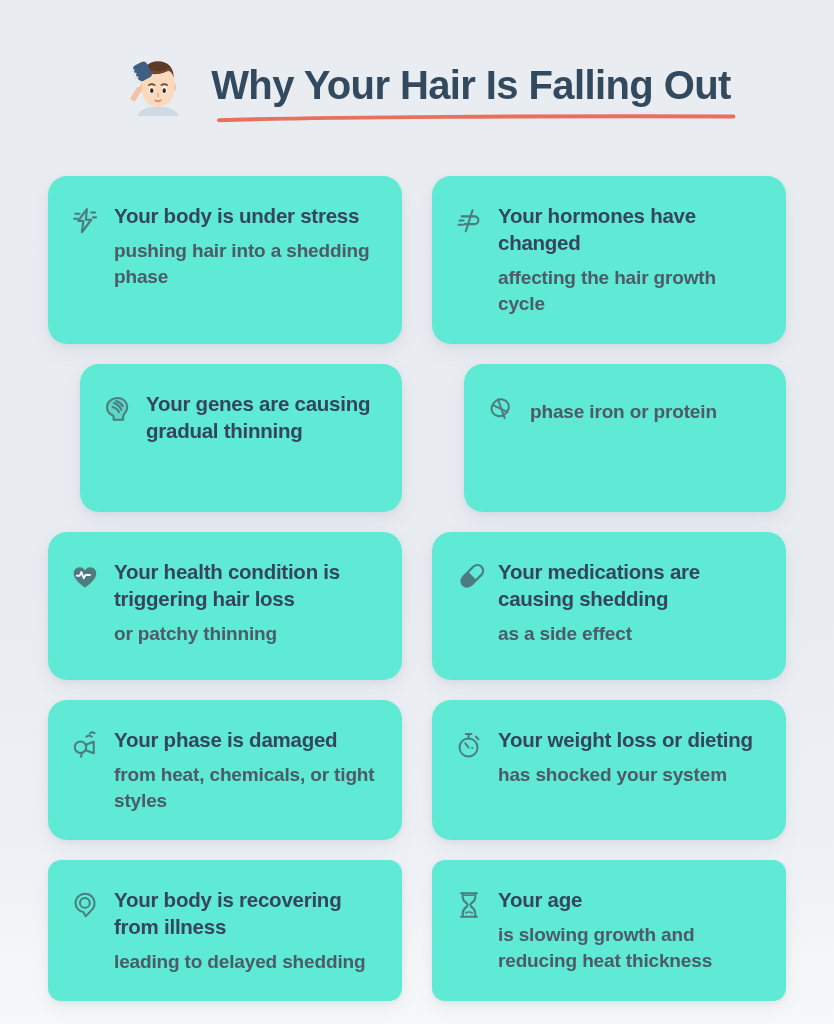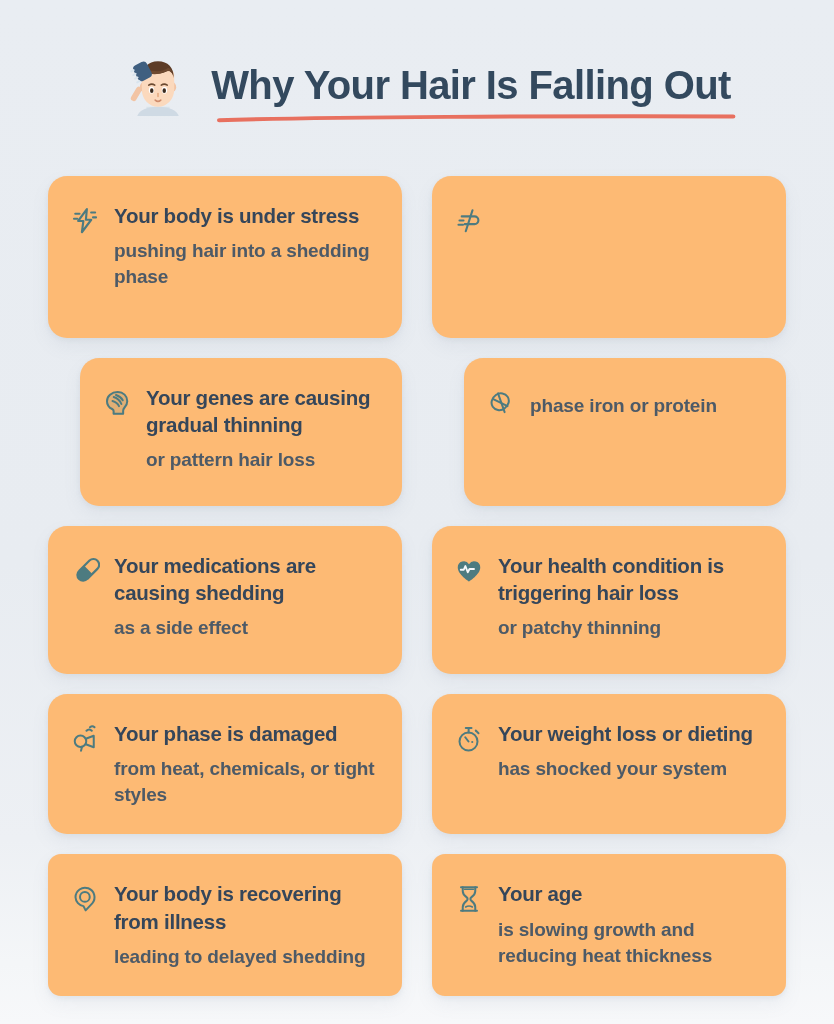--- a/index.html
+++ b/index.html
@@ -78,21 +78,21 @@
     display: grid;
     grid-template-columns: 354px 354px;
     column-gap: 30px;
     row-gap: 20px;
     justify-content: center;
     margin-top: 54px;
     padding: 0 46px;
   }
 
   .card {
-    background: #fdba74;
+    background: #5eead4;
     border-radius: 19px;
     padding: 26px 22px 26px 22px;
     display: flex;
     align-items: flex-start;
     gap: 14px;
     box-shadow:
       0 2px 5px rgba(120, 135, 155, 0.10),
       0 8px 18px rgba(120, 135, 155, 0.09);
   }
 
@@ -211,72 +211,75 @@
 
     <div class="card r1">
       <span class="card-icon">
         <svg viewBox="0 0 24 24" fill="none" stroke="currentColor" stroke-width="1.7" stroke-linecap="round" stroke-linejoin="round" aria-hidden="true">
           <path d="M14.8 3.4L9.4 20.2"></path>
           <path d="M6.2 8.3h10.2a3.1 3.1 0 0 1 0 6.2H8.6"></path>
           <path d="M4.4 11.6h3.2"></path>
           <path d="M3.6 15h3.6"></path>
         </svg>
       </span>
+      <div class="card-body">
+        <div class="card-title">Your hormones have changed</div>
+        <div class="card-sub">affecting the hair growth cycle</div>
+      </div>
     </div>
 
     <div class="card r2">
       <span class="card-icon">
         <svg viewBox="0 0 24 24" fill="none" stroke="currentColor" stroke-width="1.6" stroke-linecap="round" stroke-linejoin="round" aria-hidden="true">
           <path d="M12.6 3.2c4.4 0 7.6 3.2 7.6 7.3 0 2.5-1.2 4.1-2.3 5.3-.7.8-1 1.4-1 2.3v2.5H9.3v-2.2c0-.8-.4-1.2-1.2-1.6-2.4-1.2-4.1-3.4-4.1-6.3 0-4.1 3.6-7.3 8.6-7.3z" fill="currentColor" opacity="0.16"></path>
           <path d="M12.6 3.2c4.4 0 7.6 3.2 7.6 7.3 0 2.5-1.2 4.1-2.3 5.3-.7.8-1 1.4-1 2.3v2.5H9.3v-2.2c0-.8-.4-1.2-1.2-1.6-2.4-1.2-4.1-3.4-4.1-6.3 0-4.1 3.6-7.3 8.6-7.3z"></path>
           <path d="M9.4 7.2c3.1 1 5.1 2.9 6.1 5.6M8.4 10.4c2.6.7 4.3 2.1 5.2 4.1M11.2 5.6c2.5.8 4.3 2.2 5.4 4.2"></path>
         </svg>
       </span>
       <div class="card-body">
         <div class="card-title">Your genes are causing gradual thinning</div>
-        <div class="card-sub">or pattern hair loss</div>
       </div>
     </div>
 
     <div class="card r2">
       <span class="card-icon">
         <svg viewBox="0 0 24 24" fill="none" stroke="currentColor" stroke-width="1.6" stroke-linecap="round" stroke-linejoin="round" aria-hidden="true">
           <path d="M7.9 5.6c3.3-2.4 7.6-1.3 9.4 1.4 1.9 2.8.9 7-2.5 9.4-3.3 2.4-7.6 1.3-9.4-1.4-1.9-2.8-.9-7 2.5-9.4z"></path>
           <path d="M9.6 4.3l5.3 15"></path>
           <path d="M6.2 9.1l11 5.4"></path>
         </svg>
       </span>
       <div class="card-body">
         <div class="card-sub">phase iron or protein</div>
       </div>
     </div>
 
     <div class="card r3">
       <span class="card-icon">
         <svg viewBox="0 0 24 24" aria-hidden="true">
+          <path d="M12 20.4S3 14.8 3 9.2a4.9 4.9 0 0 1 9-2.7 4.9 4.9 0 0 1 9 2.7c0 5.6-9 11.2-9 11.2z" fill="currentColor"></path>
+          <path d="M5.4 11h2.4l1.3-3 1.9 5 1.4-2.6h3.6" fill="none" stroke="#f7f8fa" stroke-width="1.5" stroke-linecap="round" stroke-linejoin="round"></path>
+        </svg>
+      </span>
+      <div class="card-body">
+        <div class="card-title">Your health condition is triggering hair loss</div>
+        <div class="card-sub">or patchy thinning</div>
+      </div>
+    </div>
+
+    <div class="card r3">
+      <span class="card-icon">
+        <svg viewBox="0 0 24 24" aria-hidden="true">
           <path d="M15.6 3.6a4.6 4.6 0 0 1 6.5 6.5l-8.2 8.2a4.6 4.6 0 1 1-6.5-6.5z" fill="none" stroke="currentColor" stroke-width="1.7" stroke-linejoin="round"></path>
           <path d="M11.4 7.8l-3.9 3.9a4.6 4.6 0 1 0 6.5 6.5l3.9-3.9z" fill="currentColor"></path>
         </svg>
       </span>
       <div class="card-body">
         <div class="card-title">Your medications are causing shedding</div>
         <div class="card-sub">as a side effect</div>
-      </div>
-    </div>
-
-    <div class="card r3">
-      <span class="card-icon">
-        <svg viewBox="0 0 24 24" aria-hidden="true">
-          <path d="M12 20.4S3 14.8 3 9.2a4.9 4.9 0 0 1 9-2.7 4.9 4.9 0 0 1 9 2.7c0 5.6-9 11.2-9 11.2z" fill="currentColor"></path>
-          <path d="M5.4 11h2.4l1.3-3 1.9 5 1.4-2.6h3.6" fill="none" stroke="#f7f8fa" stroke-width="1.5" stroke-linecap="round" stroke-linejoin="round"></path>
-        </svg>
-      </span>
-      <div class="card-body">
-        <div class="card-title">Your health condition is triggering hair loss</div>
-        <div class="card-sub">or patchy thinning</div>
       </div>
     </div>
 
     <div class="card r4">
       <span class="card-icon">
         <svg viewBox="0 0 24 24" fill="none" stroke="currentColor" stroke-width="1.6" stroke-linecap="round" stroke-linejoin="round" aria-hidden="true">
           <circle cx="8.4" cy="13.8" r="4.6"></circle>
           <path d="M12.6 11.8l6.4-2.4v9.2l-6.4-2.4"></path>
           <path d="M9.6 18.2l-.8 3.2"></path>
           <path d="M13.2 5.4c1.2-1.3 3-1.3 4.2 0M16 2.6c1.1-1 2.6-1 3.6 0"></path>

